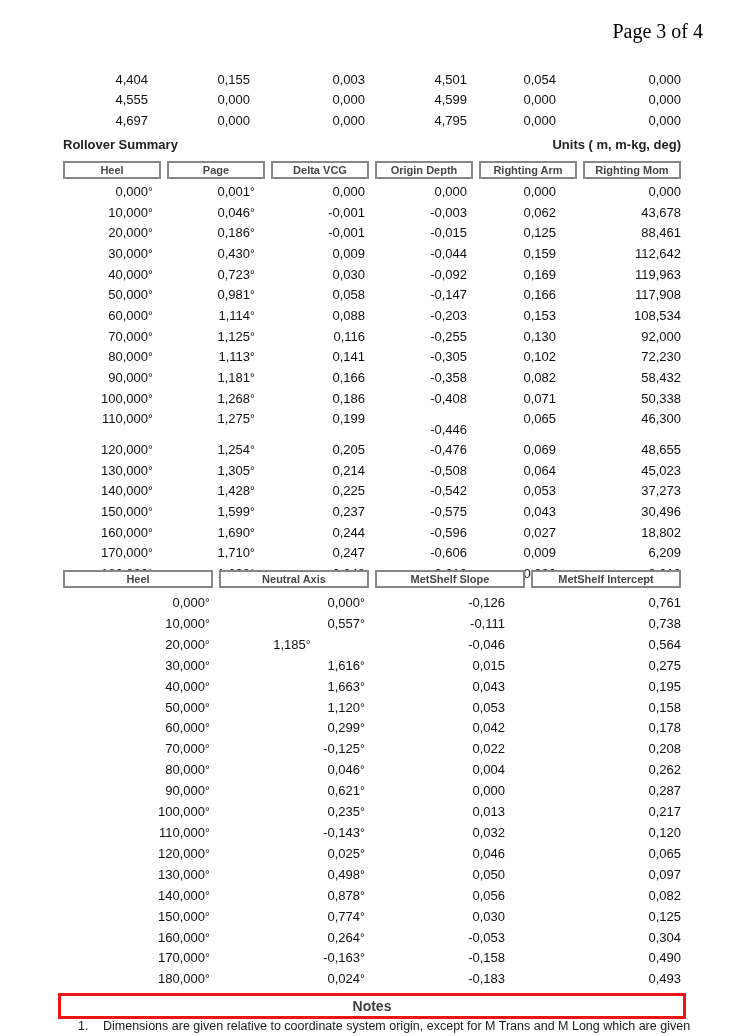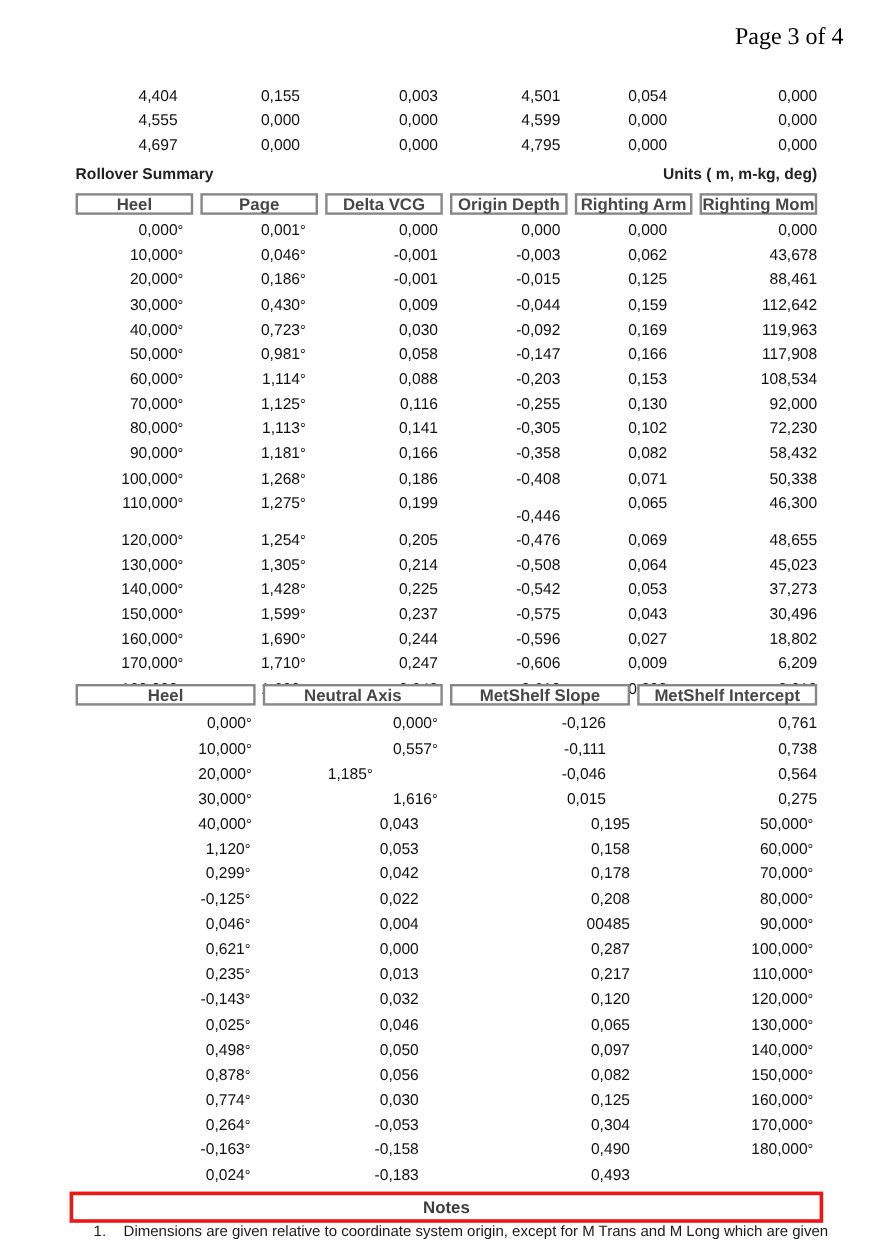--- a/index.html
+++ b/index.html
@@ -19,21 +19,21 @@
     text-align:right;font-size:13px;white-space:nowrap;color:#111;
     box-sizing:border-box;
   }
   .top-rows .td{line-height:20.3px;}
   .body1 .td{line-height:19.65px;}
   .body2 .td{line-height:19.9px;}
   .degsym{display:inline-block;width:0;overflow:visible;font-size:12px;}
   .th{
     box-sizing:border-box;height:18px;border:2px solid #878787;background:#fff;
     display:flex;align-items:center;justify-content:center;
-    font-weight:bold;font-size:14px;color:#474747;white-space:nowrap;
+    font-weight:bold;font-size:11px;color:#474747;white-space:nowrap;
   }
   .section-title{
     position:absolute;left:63px;top:137px;
     font-weight:bold;font-size:13px;color:#222;
   }
   .units-label{
     position:absolute;right:57px;top:137px;
     font-weight:bold;font-size:13px;color:#222;
   }
   .notes-box{
@@ -221,38 +221,39 @@
       <div class="td" style="padding-right: 0px;">0,738</div>
       <div class="td" style="padding-right: 8px;">20,000<span class="degsym">°</span></div>
       <div class="td" style="padding-right: 9px; text-align: center;">1,185<span class="degsym">°</span></div>
       <div class="td" style="padding-right: 20px;">-0,046</div>
       <div class="td" style="padding-right: 0px;">0,564</div>
       <div class="td" style="padding-right: 8px;">30,000<span class="degsym">°</span></div>
       <div class="td" style="padding-right: 9px;">1,616<span class="degsym">°</span></div>
       <div class="td" style="padding-right: 20px;">0,015</div>
       <div class="td" style="padding-right: 0px;">0,275</div>
       <div class="td" style="padding-right: 8px;">40,000<span class="degsym">°</span></div>
+      <div class="td" style="padding-right: 9px;">1,663<span class="degsym">°</span></div>
       <div class="td" style="padding-right: 20px;">0,043</div>
       <div class="td" style="padding-right: 0px;">0,195</div>
       <div class="td" style="padding-right: 8px;">50,000<span class="degsym">°</span></div>
       <div class="td" style="padding-right: 9px;">1,120<span class="degsym">°</span></div>
       <div class="td" style="padding-right: 20px;">0,053</div>
       <div class="td" style="padding-right: 0px;">0,158</div>
       <div class="td" style="padding-right: 8px;">60,000<span class="degsym">°</span></div>
       <div class="td" style="padding-right: 9px;">0,299<span class="degsym">°</span></div>
       <div class="td" style="padding-right: 20px;">0,042</div>
       <div class="td" style="padding-right: 0px;">0,178</div>
       <div class="td" style="padding-right: 8px;">70,000<span class="degsym">°</span></div>
       <div class="td" style="padding-right: 9px;">-0,125<span class="degsym">°</span></div>
       <div class="td" style="padding-right: 20px;">0,022</div>
       <div class="td" style="padding-right: 0px;">0,208</div>
       <div class="td" style="padding-right: 8px;">80,000<span class="degsym">°</span></div>
       <div class="td" style="padding-right: 9px;">0,046<span class="degsym">°</span></div>
       <div class="td" style="padding-right: 20px;">0,004</div>
-      <div class="td" style="padding-right: 0px;">00485</div>
+      <div class="td" style="padding-right: 0px;">0,262</div>
       <div class="td" style="padding-right: 8px;">90,000<span class="degsym">°</span></div>
       <div class="td" style="padding-right: 9px;">0,621<span class="degsym">°</span></div>
       <div class="td" style="padding-right: 20px;">0,000</div>
       <div class="td" style="padding-right: 0px;">0,287</div>
       <div class="td" style="padding-right: 8px;">100,000<span class="degsym">°</span></div>
       <div class="td" style="padding-right: 9px;">0,235<span class="degsym">°</span></div>
       <div class="td" style="padding-right: 20px;">0,013</div>
       <div class="td" style="padding-right: 0px;">0,217</div>
       <div class="td" style="padding-right: 8px;">110,000<span class="degsym">°</span></div>
       <div class="td" style="padding-right: 9px;">-0,143<span class="degsym">°</span></div>

